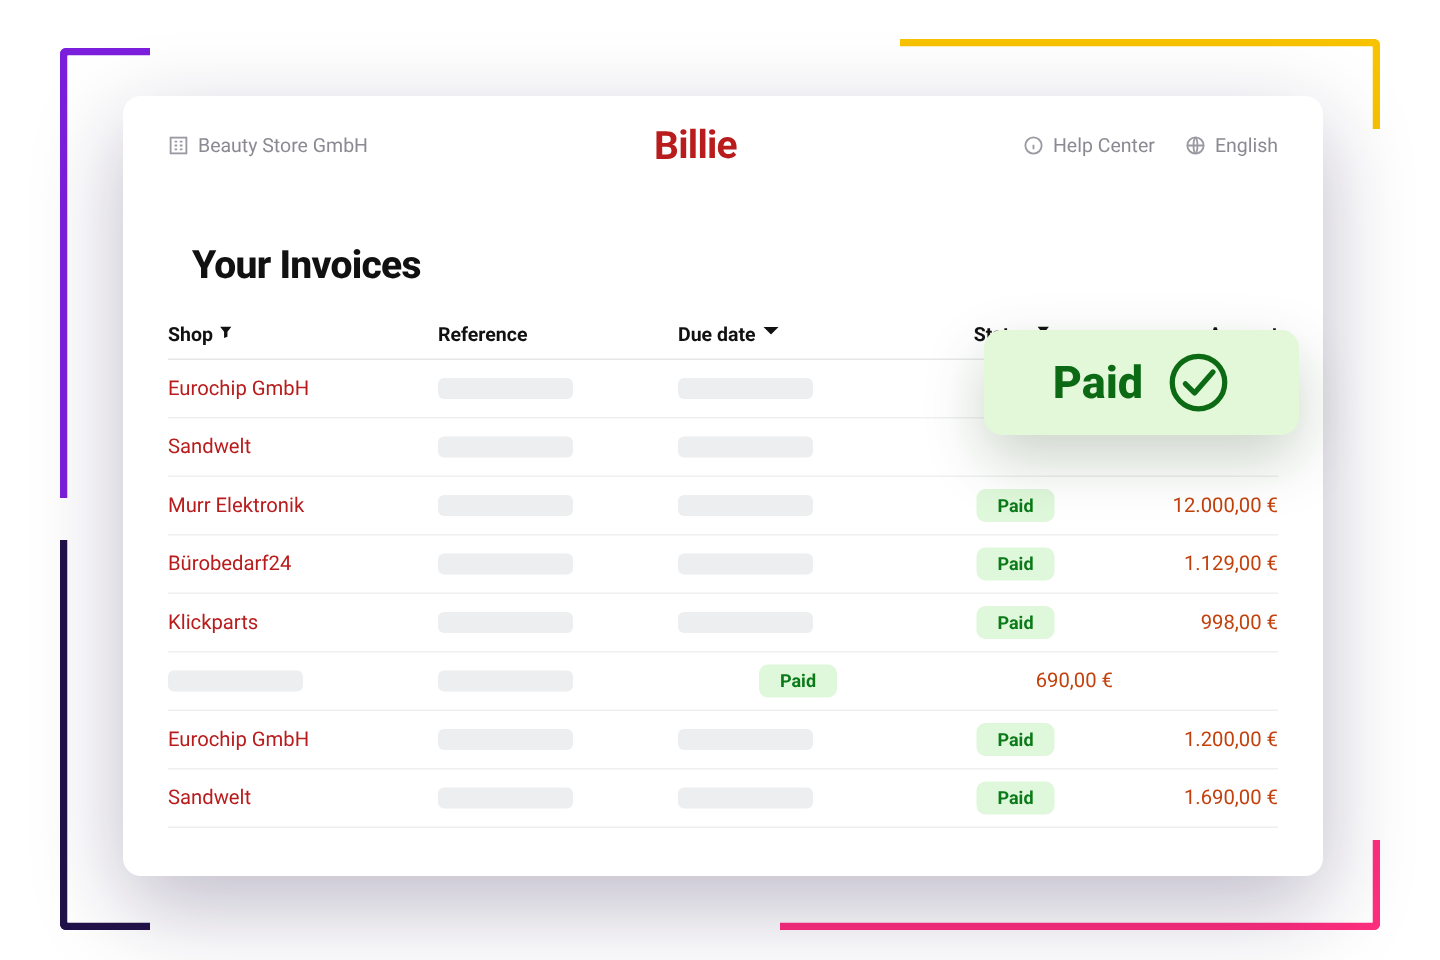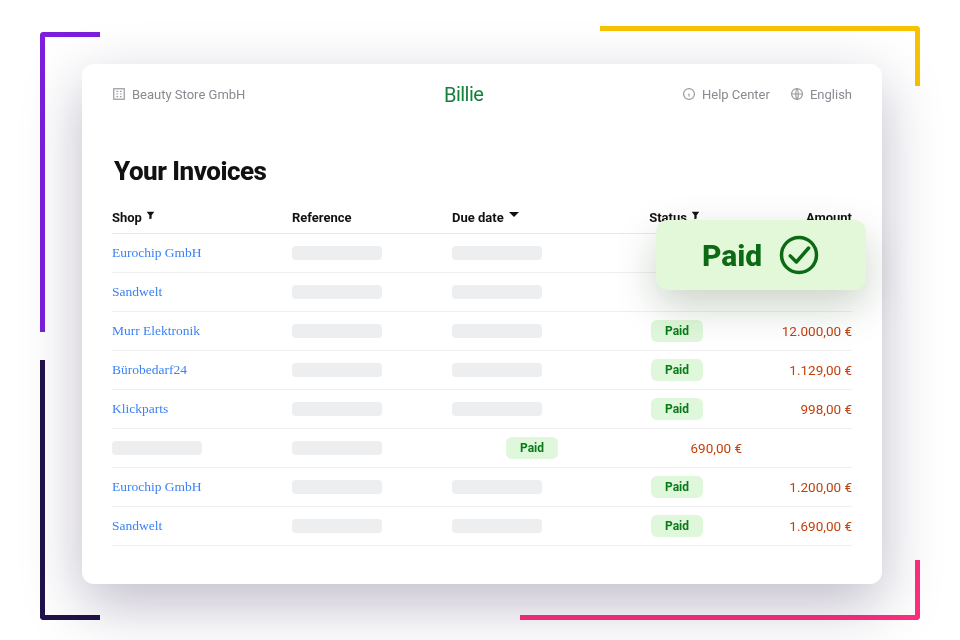--- a/index.html
+++ b/index.html
@@ -18,37 +18,37 @@
     position: absolute; top: 64px; left: 82px; width: 800px; height: 520px;
     background: #fff; border-radius: 12px; box-shadow: 0 20px 60px rgba(25,10,60,0.28);
     padding: 0; overflow: hidden;
   }
 
   
   .topbar { display: flex; align-items: center; justify-content: space-between; padding: 18px 30px 10px 30px; color: #8a8a92; font-size: 13px; }
   .topbar .left, .topbar .right { display: flex; align-items: center; gap: 8px; }
   .topbar .right { gap: 20px; }
   .topbar .item { display: flex; align-items: center; gap: 6px; cursor: pointer; }
-  .brand { font-size: 20px; font-weight: 400; color: #15803d; letter-spacing: -0.5px; }
+  .brand { font-size: 26px; font-weight: 700; color: #b91c1c; letter-spacing: -0.5px; }
   .brand-b { display:inline-block; transform: translateY(1px); }
   .icon { width: 14px; height: 14px; display: inline-flex; }
 
   
   .content { padding: 12px 30px 10px 30px; }
-  h1 { font-size: 26px; font-weight: 800; color: #111; letter-spacing: -0.5px; margin: 28px 0 18px 2px; }
+  h1 { font-size: 26px; font-weight: 800; color: #111; letter-spacing: -0.5px; margin: 28px 0 18px 16px; }
 
   .table { width: 100%; position: relative; }
   .thead, .row { display: grid; grid-template-columns: 180px 160px 160px 130px 1fr; align-items: center; }
   .thead { font-size: 13px; font-weight: 700; color: #111; border-bottom: 1px solid #e7e7ea; padding: 6px 0 8px 0; }
   .thead .th { display: flex; align-items: center; gap: 4px; cursor: pointer; }
   .thead .th.amount { justify-content: flex-end; }
   .thead .th.status { justify-content: center; }
 
   .row { border-bottom: 1px solid #efeff2; height: 39px; font-size: 13.5px; color: #2a2a2e; }
-  .row .shop { color: #3b82f6; font-family: Liberation Serif, serif; }
+  .row .shop { color: #b91c1c; }
   .pill { width: 90px; height: 14px; background: #eceef0; border-radius: 4px; }
   .status-col { display: flex; justify-content: center; }
   .badge { display: inline-flex; align-items: center; justify-content: center; padding: 4px 14px; font-size: 12px; font-weight: 700; color: #0a7a18; background: #dff7da; border-radius: 6px; min-width: 52px; }
   .amount-col { text-align: right; color: #c2410c; font-variant-numeric: tabular-nums; }
 
   
   .callout {
     position: absolute; top: 220px; right: 94px; width: 210px; height: 70px;
     background: #e3f7d9; border-radius: 12px; box-shadow: 0 16px 40px rgba(20,60,10,0.22);
     display: flex; align-items: center; justify-content: center; gap: 16px;

